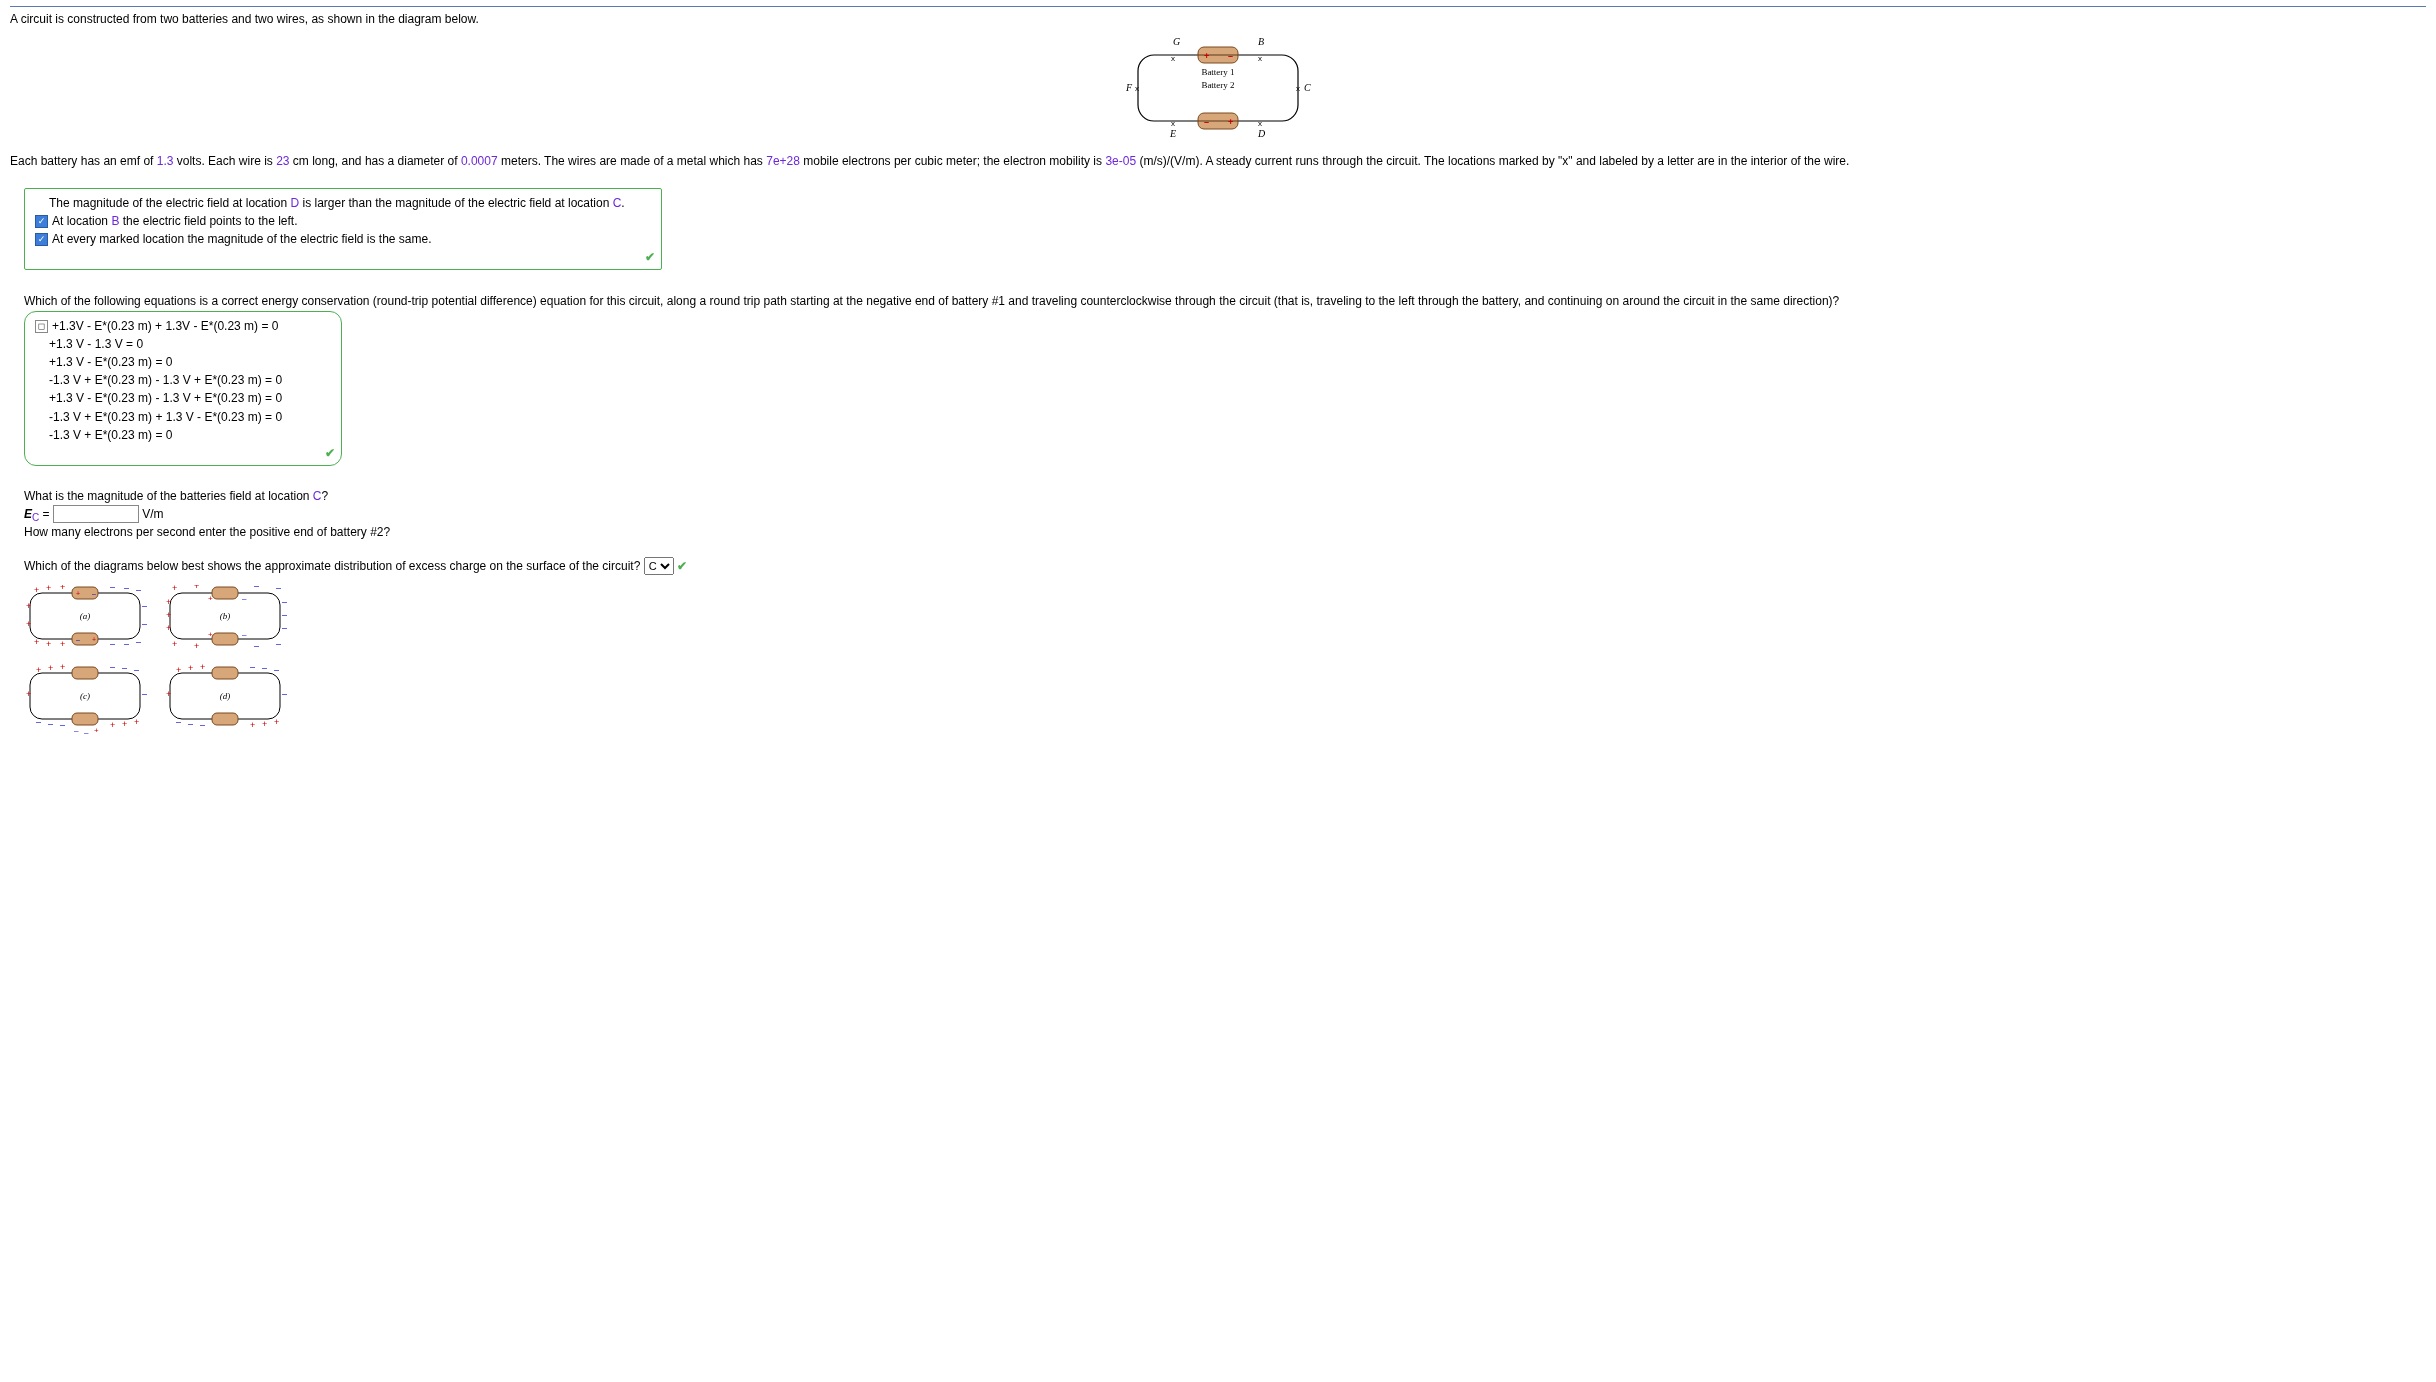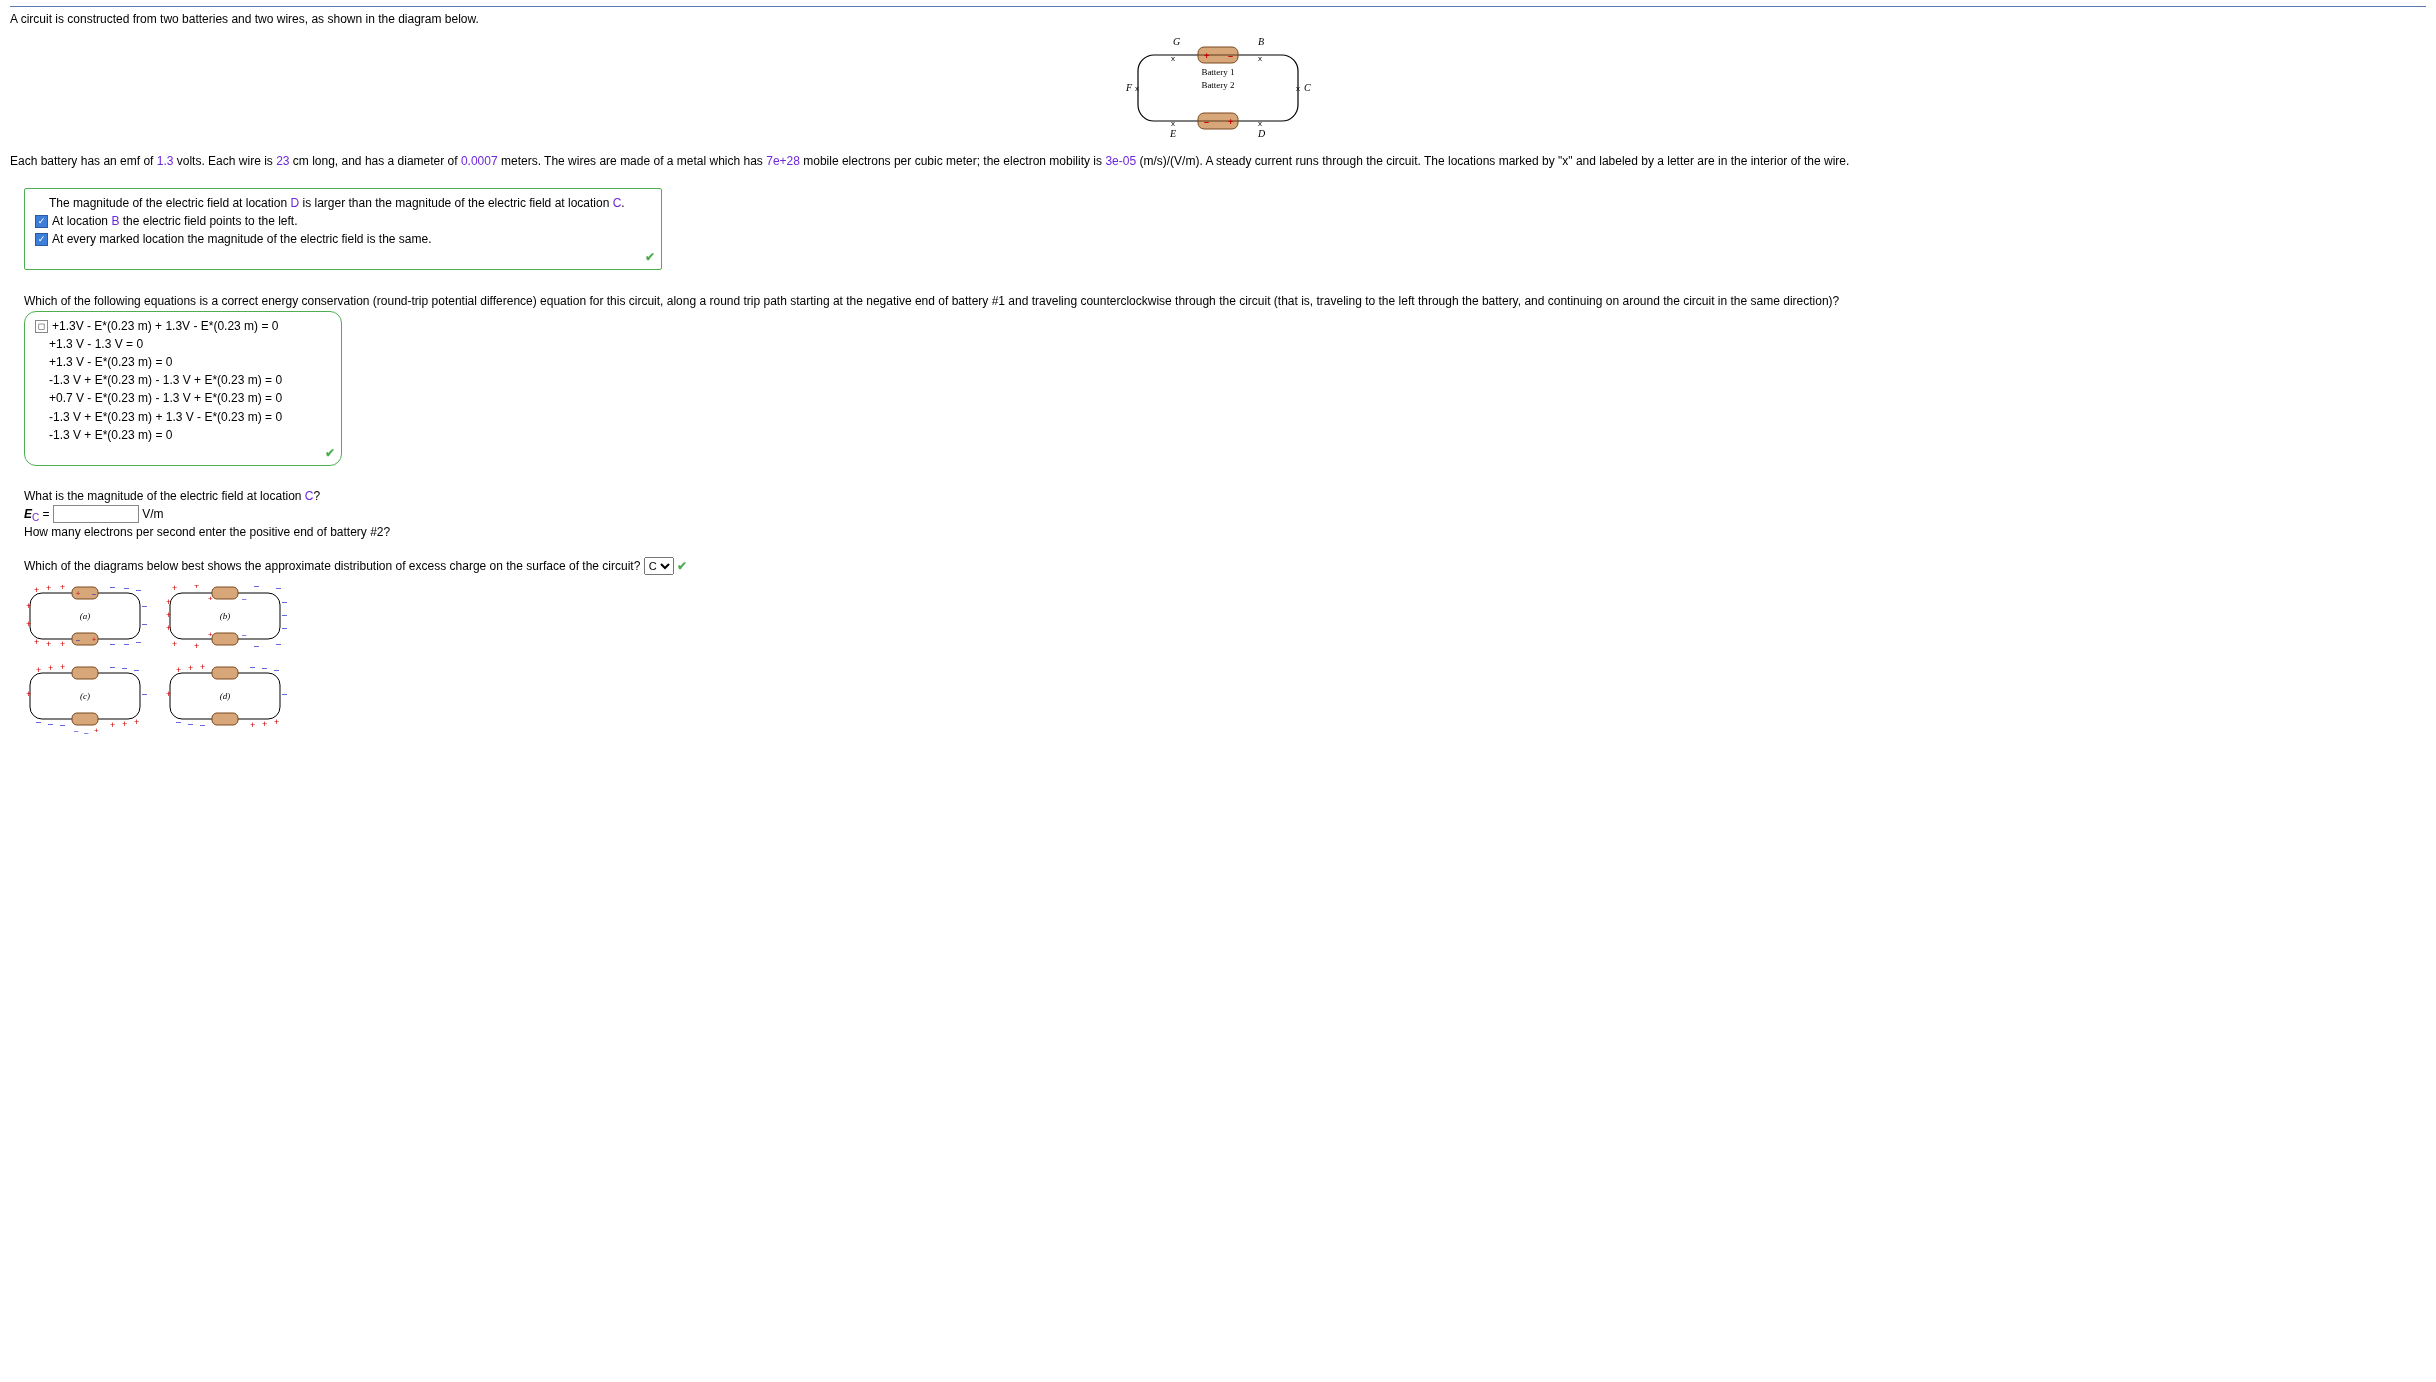--- a/index.html
+++ b/index.html
@@ -124,33 +124,33 @@
 <br>
 
 
 <div class="indent">
   <div>Which of the following equations is a correct energy conservation (round-trip potential difference) equation for this circuit, along a round trip path starting at the negative end of battery #1 and traveling counterclockwise through the circuit (that is, traveling to the left through the battery, and continuing on around the circuit in the same direction)?</div>
   <div class="green-box" style="min-width:300px;border-radius:12px;">
     <div class="opt-line"><span class="cb empty">◻</span><span>+1.3V - E*(0.23 m) + 1.3V - E*(0.23 m) = 0</span></div>
     <div class="opt-line indent">+1.3 V - 1.3 V = 0</div>
     <div class="opt-line indent">+1.3 V - E*(0.23 m) = 0</div>
     <div class="opt-line indent">-1.3 V + E*(0.23 m) - 1.3 V + E*(0.23 m) = 0</div>
-    <div class="opt-line indent">+0.7 V - E*(0.23 m) - 1.3 V + E*(0.23 m) = 0</div>
+    <div class="opt-line indent">+1.3 V - E*(0.23 m) - 1.3 V + E*(0.23 m) = 0</div>
     <div class="opt-line indent">-1.3 V + E*(0.23 m) + 1.3 V - E*(0.23 m) = 0</div>
     <div class="opt-line indent">-1.3 V + E*(0.23 m) = 0</div>
     <div style="text-align:right;"><span class="green-check">✔</span></div>
   </div>
 </div>
 
 <br>
 
 
 <div class="indent">
   <div>
-    <span>What is the magnitude of the electric field at location </span><span class="red">C</span><span>?</span>
+    <span>What is the magnitude of the batteries field at location </span><span class="red">C</span><span>?</span>
   </div>
   <div>
     <i><b><span>E</span></b></i><sub class="red">C</sub><span> = </span>
     <input class="num" style="">
     <span>V/m</span>
   </div>
   <div>How many electrons per second enter the positive end of battery #2?</div>
 </div>
 
 <br>

